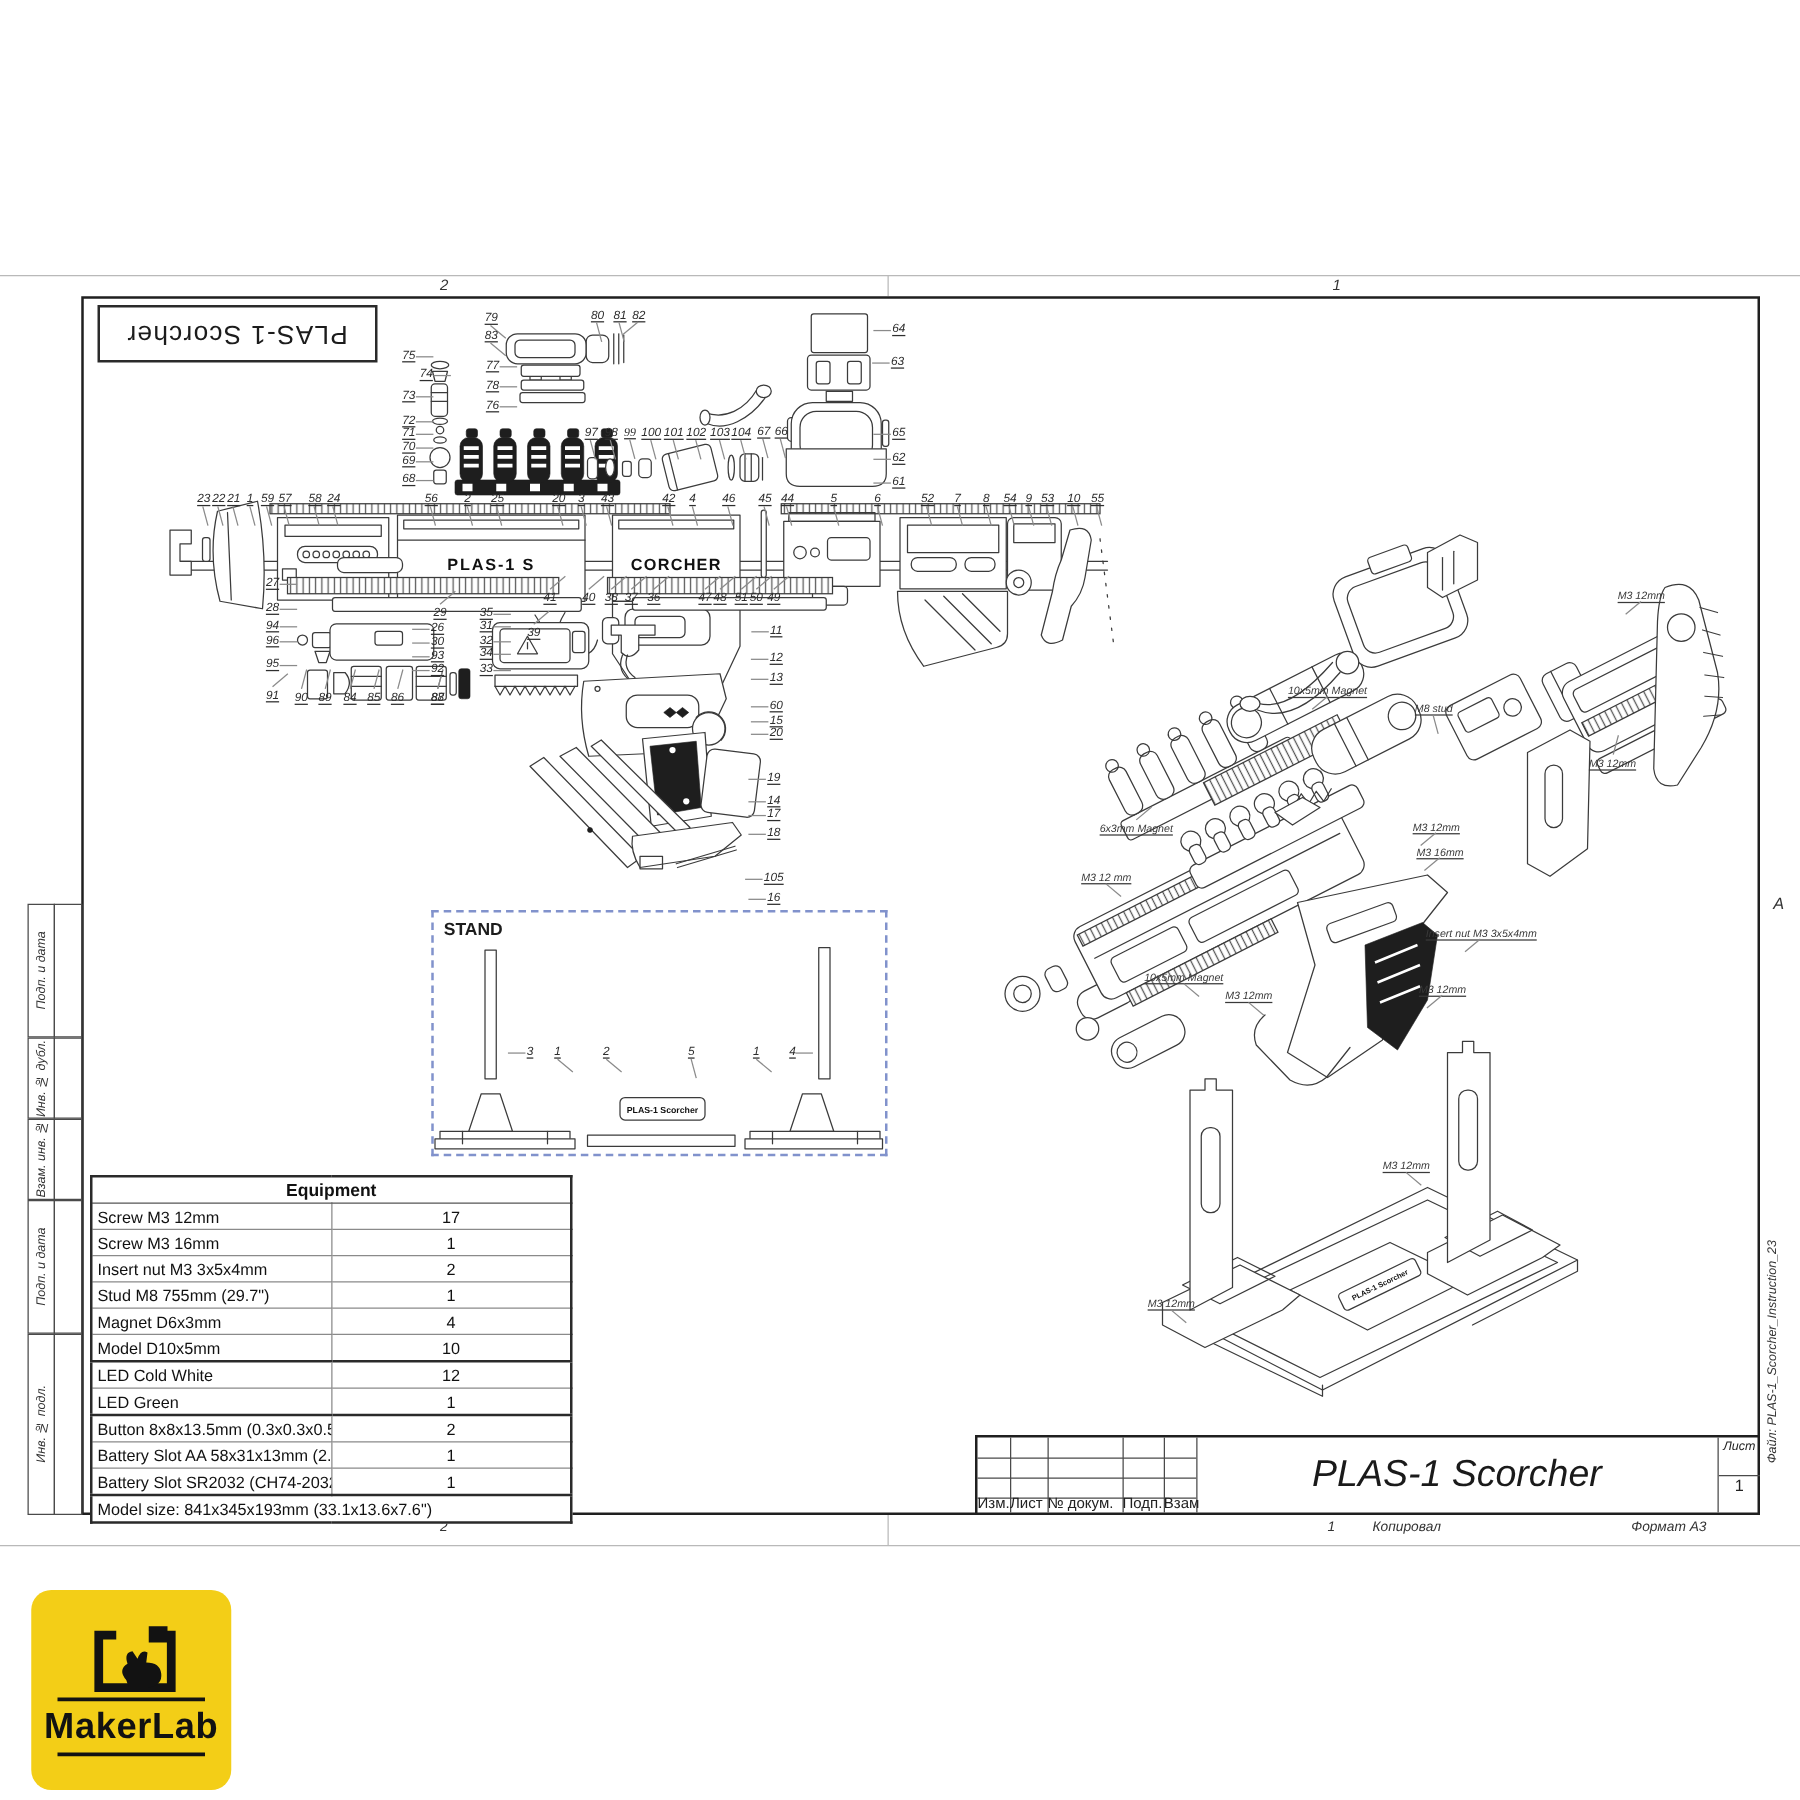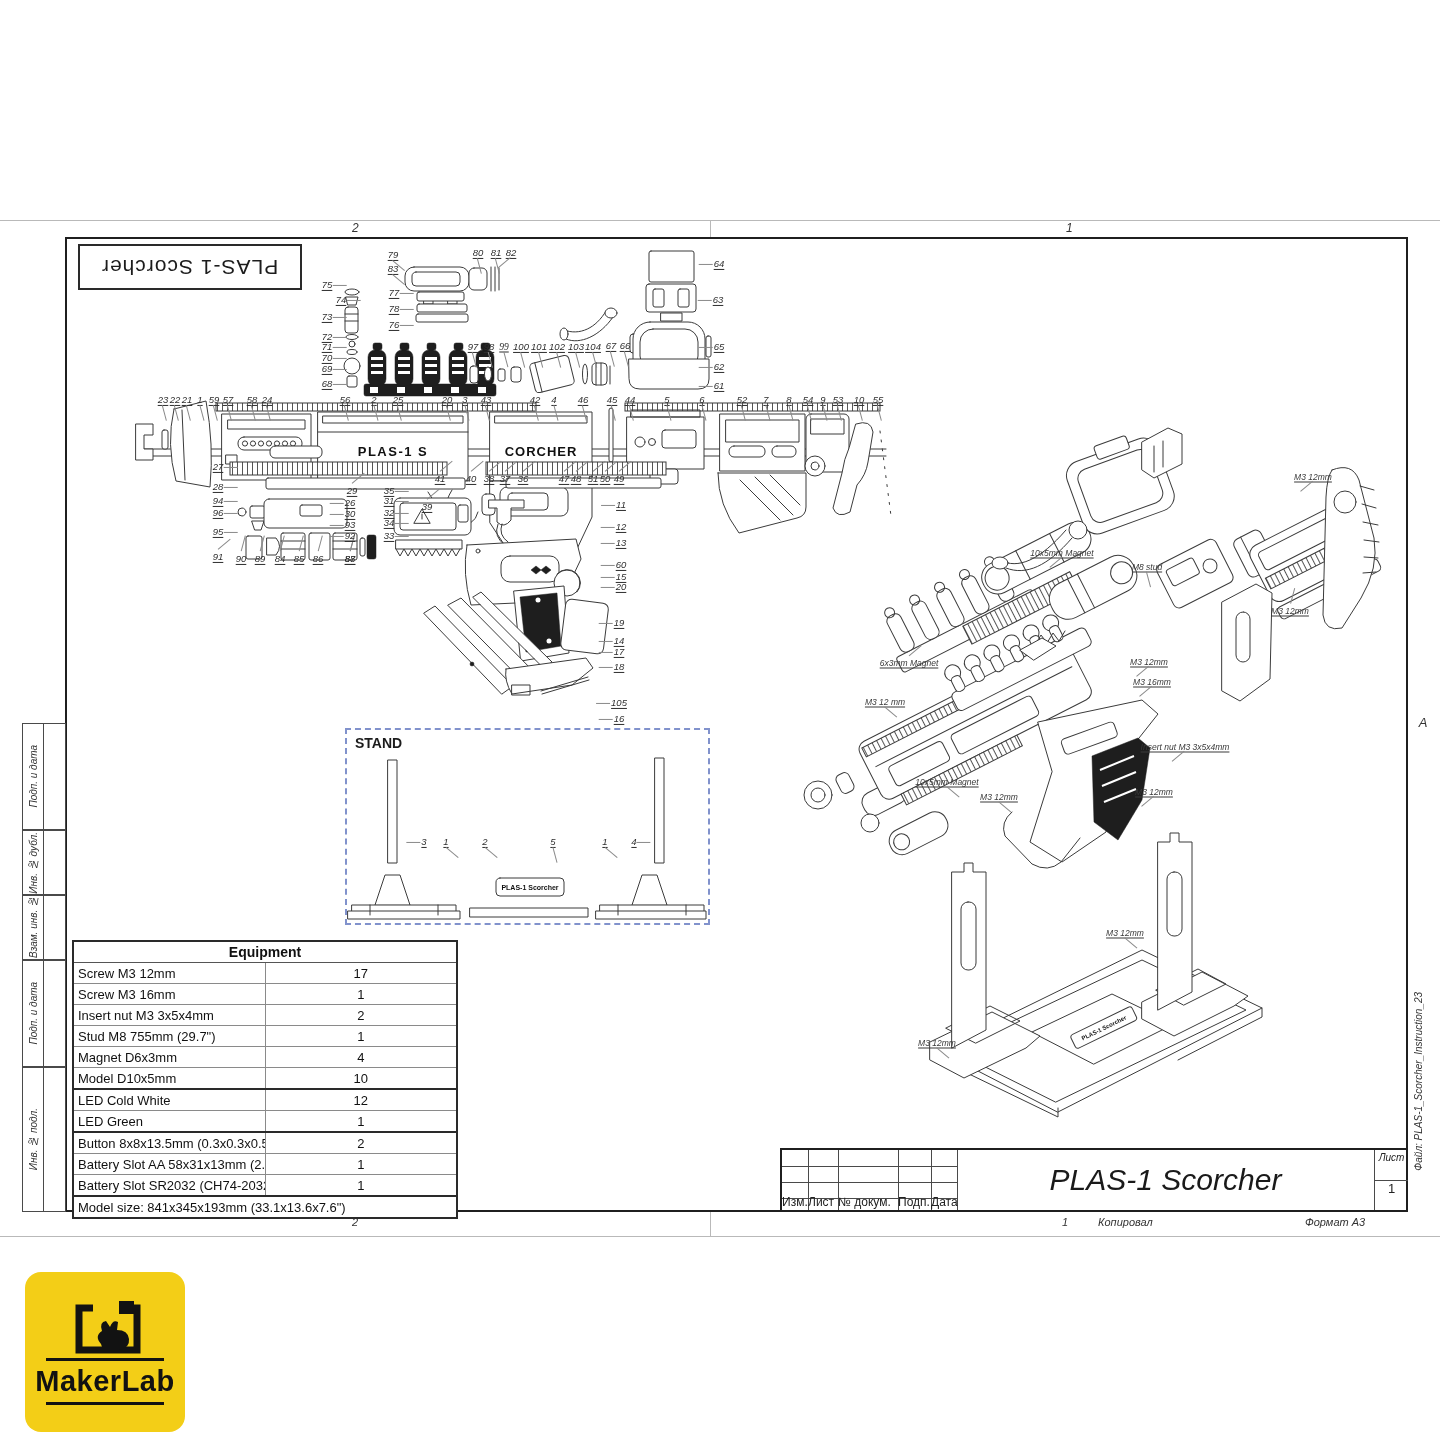--- a/index.html
+++ b/index.html
@@ -198,21 +198,21 @@
       <div class="h" style="top: 48px; width: 175px;"></div>
       <div class="v" style="left: 26px;"></div>
       <div class="v" style="left: 56px;"></div>
       <div class="v" style="left: 116px;"></div>
       <div class="v" style="left: 149px;"></div>
       <div class="v" style="left: 175px;"></div>
       <div class="lbl" style="left: 0px; width: 26px;">Изм.</div>
       <div class="lbl" style="left: 26px; width: 30px;">Лист</div>
       <div class="lbl" style="left: 56px; width: 60px;">№ докум.</div>
       <div class="lbl" style="left: 116px; width: 33px;">Подп.</div>
-      <div class="lbl" style="left: 149px; width: 26px;">Дата</div>
+      <div class="lbl" style="left: 149px; width: 26px;">Взам</div>
     </div>
   <div id="tb-title">PLAS-1 Scorcher</div>
   <div id="tb-sheet">
     <div class="s1">Лист</div>
     <div class="s2">1</div>
   </div>
 </div>
 
 <div id="logo" style="background: rgb(243, 206, 23);">
   <svg width="84" height="58" viewBox="0 0 84 58">
@@ -608,21 +608,21 @@
     <div class="co d-s" style="left: 489px; top: 347px;">98<i></i></div>
     <div class="co d-s" style="left: 504px; top: 347px; font-family: Liberation Serif, serif;">99<i></i></div>
     <div class="co d-s" style="left: 521px; top: 347px;">100<i></i></div>
     <div class="co d-s" style="left: 539px; top: 347px;">101<i></i></div>
     <div class="co d-s" style="left: 557px; top: 347px;">102<i></i></div>
     <div class="co d-s" style="left: 576px; top: 347px;">103<i></i></div>
     <div class="co d-s" style="left: 593px; top: 347px;">104<i></i></div>
     <div class="co d-s" style="left: 611px; top: 346px;">67<i></i></div>
     <div class="co d-s" style="left: 625px; top: 346px;">66<i></i></div>
     <div class="co d-w" style="left: 719px; top: 264px;">64<i></i></div>
-    <div class="co d-w" style="left: 718px; top: 300px;">63<i></i></div>
+    <div class="co d-w" style="left: 718px; top: 290px;">63<i></i></div>
     <div class="co d-w" style="left: 719px; top: 347px;">65<i></i></div>
     <div class="co d-w" style="left: 719px; top: 367px;">62<i></i></div>
     <div class="co d-w" style="left: 719px; top: 386px;">61<i></i></div>
     <div class="co d-s" style="left: 163px; top: 400px;">23<i></i></div>
     <div class="co d-s" style="left: 175px; top: 400px;">22<i></i></div>
     <div class="co d-s" style="left: 187px; top: 400px;">21<i></i></div>
     <div class="co d-s" style="left: 200px; top: 400px;">1<i></i></div>
     <div class="co d-s" style="left: 214px; top: 400px;">59<i></i></div>
     <div class="co d-s" style="left: 228px; top: 400px;">57<i></i></div>
     <div class="co d-s" style="left: 252px; top: 400px;">58<i></i></div>

